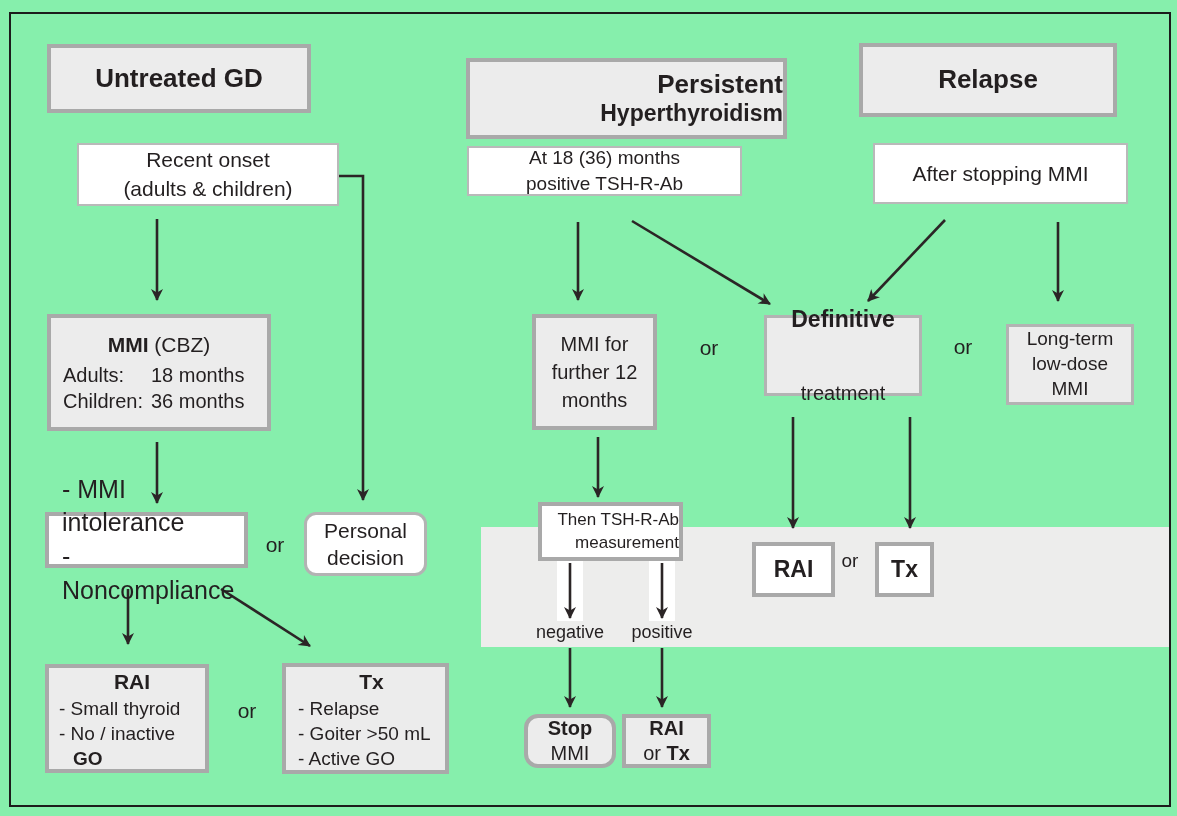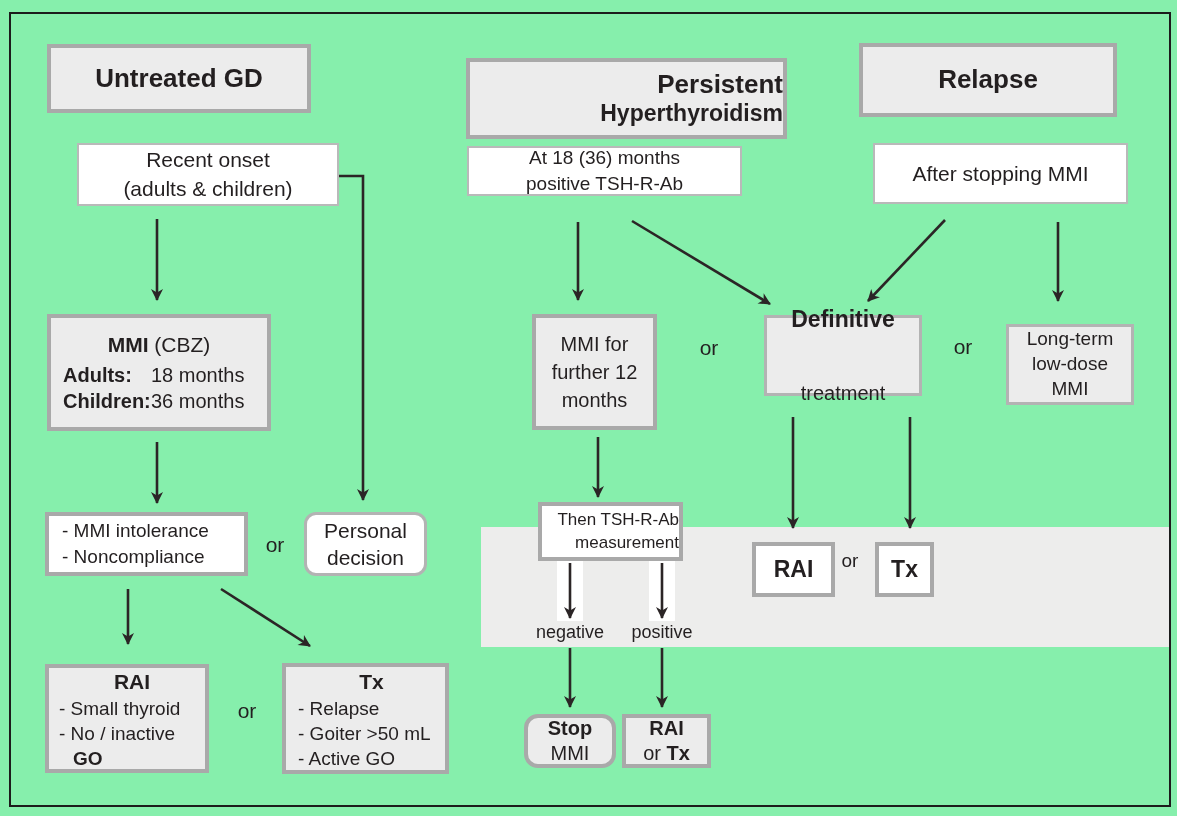--- a/index.html
+++ b/index.html
@@ -18,22 +18,22 @@
   .lbl{position:absolute;z-index:4;text-align:center;font-size:21px;}
   .left-align{align-items:flex-start;text-align:left;}
   .b{font-weight:bold;}
 
   
   #untreated{left:47px;top:44px;width:264px;height:69px;}
   #recent{left:47px;top:143px;width:262px;height:63px;font-size:21px;line-height:1.35;margin-left:30px;}
   #mmi{left:47px;top:314px;width:224px;height:117px;font-size:20px;align-items:flex-start;padding:0 12px;}
   #mmi .title{width:100%;text-align:center;font-size:21px;margin-bottom:3px;}
   .row{display:flex;text-align:left;}
-  .row .rlbl{width:88px;font-weight:bold;}
-  #intol{left:45px;top:512px;width:203px;height:64px;font-size:19px;line-height:1.35;padding-left:13px;}
+  .row .rlbl{width:88px;}
+  #intol{left:45px;top:512px;width:203px;height:56px;font-size:25px;line-height:1.35;padding-left:13px;}
   #personal{left:304px;top:512px;width:123px;height:64px;font-size:21px;border-radius:12px;}
   #railft{left:45px;top:664px;width:164px;height:109px;font-size:19px;padding:2px 0 0 10px;line-height:1.33;}
   #railft .title,#txlft .title{width:100%;text-align:center;font-size:21px;padding-right:10px;}
   #railft .cont{padding-left:14px;font-weight:bold;}
   #txlft{left:282px;top:663px;width:167px;height:111px;font-size:19px;padding:2px 0 0 12px;line-height:1.33;}
   #txlft .title{padding-right:12px;}
 
   
   #persistent{left:466px;top:58px;width:321px;height:81px;line-height:1.2;align-items:flex-end;}
   #persistent .l1{font-size:26px;font-weight:bold;}

